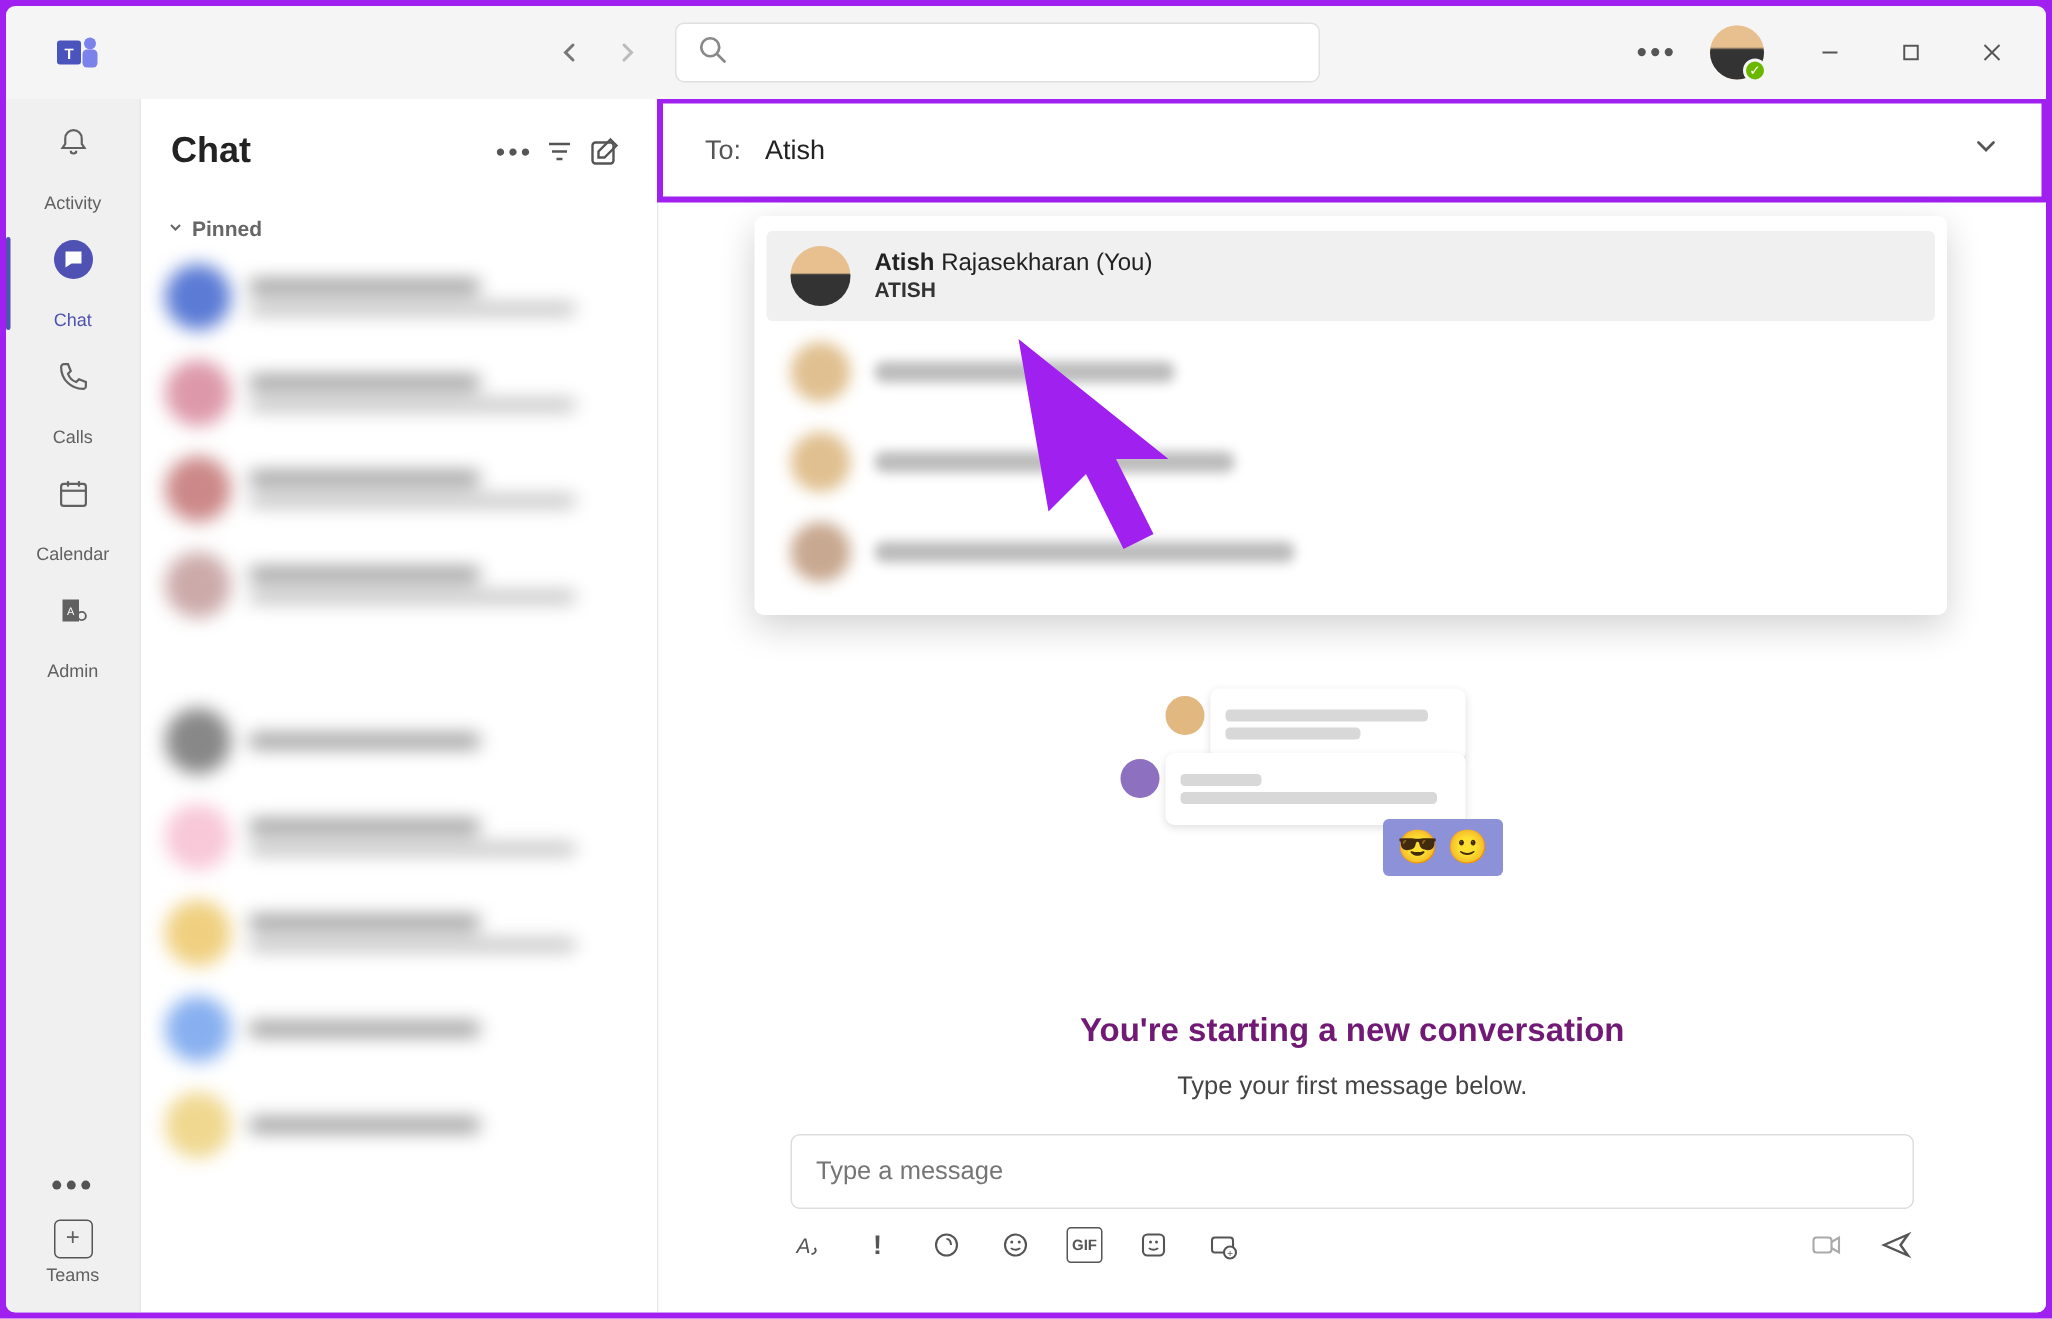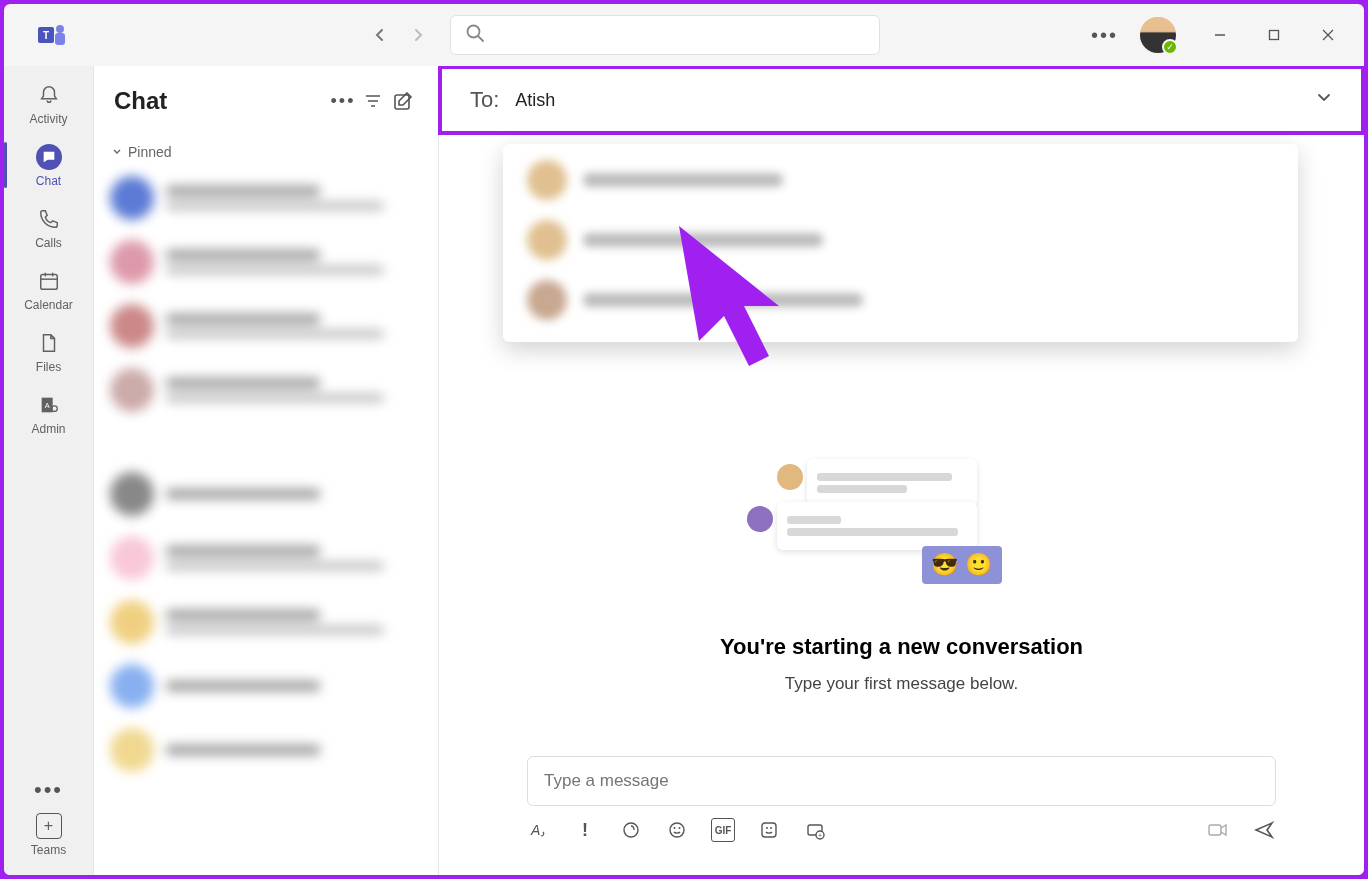--- a/index.html
+++ b/index.html
@@ -21,48 +21,48 @@
   .presence { position: absolute; right: -2px; bottom: -2px; width: 16px; height: 16px; border-radius: 50%; background: #6bb700; border: 2px solid #f5f5f5; display:flex; align-items:center; justify-content:center; }
   .presence::after { content:"✓"; font-size:9px; color:#fff; }
   .wincontrols { display: flex; gap: 18px; margin: 0 6px 0 4px; }
   .wincontrols .wc { width: 36px; height: 36px; display:flex; align-items:center; justify-content:center; color:#555; cursor:pointer; }
 
   
   .mainrow { flex: 1; display: flex; overflow: hidden; }
 
   
   .rail { width: 90px; background: #f0f0f0; border-right: 1px solid #e6e6e6; display: flex; flex-direction: column; align-items: center; padding-top: 6px; position: relative; }
-  .rail-item { width: 100%; display: flex; flex-direction: column; align-items: center; padding: 10px 0 8px; gap: 4px; color: #616161; cursor: pointer; font-size: 12px; position: relative; }
+  .rail-item { width: 100%; display: flex; flex-direction: column; align-items: center; padding: 10px 0 8px; gap: 20px; color: #616161; cursor: pointer; font-size: 12px; position: relative; }
   .rail-item.active { color: #4f52b2; }
   .rail-item.active::before { content:""; position:absolute; left:0; top:8px; bottom:8px; width:3px; background:#4f52b2; border-radius:2px; }
   .rail-item .ric { width: 26px; height: 26px; display:flex; align-items:center; justify-content:center; }
   .rail-item .ric.round { border-radius:50%; background:#4f52b2; color:#fff; }
   .rail-gap { flex:1; }
   .rail-dotsbtn { color:#555; font-size:22px; letter-spacing:2px; margin:10px 0; cursor:pointer; }
   .rail-apps { display:flex; flex-direction:column; align-items:center; gap:4px; margin-bottom:18px; color:#616161; cursor:pointer; font-size:12px; }
   .rail-apps .plusbox { width:26px; height:26px; border:1.5px solid #555; border-radius:4px; display:flex; align-items:center; justify-content:center; font-size:16px; }
 
   
   .chatlist { width: 345px; background: #fff; border-right: 1px solid #e6e6e6; display: flex; flex-direction: column; }
   .chatlist-head { height: 70px; display: flex; align-items: center; padding: 0 20px; }
   .chatlist-head h1 { font-size: 24px; font-weight: 700; color: #222; }
   .chatlist-head .spacer { flex:1; }
   .chatlist-head .hbtn { width:30px; height:30px; display:flex; align-items:center; justify-content:center; color:#555; cursor:pointer; }
   .chatlist-head .hbtn.more { font-size:18px; letter-spacing:2px; }
-  .pinned-label { display:flex; align-items:flex-end; gap:6px; padding: 8px 18px 6px; color:#666; font-size:14px; }
+  .pinned-label { display:flex; align-items:flex-end; gap:6px; padding: 8px 18px 6px; color:#666; font-size:14px;font-weight:bold; }
   .chatrow { padding: 10px 16px; display:flex; align-items:center; gap:12px; filter: blur(6px); }
   .chatrow .av { width:44px; height:44px; border-radius:50%; background:#ccc; flex:none; }
   .chatrow .txts { flex:1; display:flex; flex-direction:column; gap:6px; }
   .chatrow .l1 { height:10px; border-radius:4px; width:60%; background:#999; }
   .chatrow .l2 { height:8px; border-radius:4px; width:85%; background:#bbb; }
 
   
   .convo { flex: 1; background: #fff; display: flex; flex-direction: column; position: relative; }
   .to-bar { height: 70px; border: 4px solid #a020f0; margin: -1px; display:flex; align-items:center; padding: 0 28px; background:#fff; }
-  .to-bar .lbl { color:#555; font-size:22px; margin-right: 16px; }
+  .to-bar .lbl { color:#555; font-size:18px; margin-right: 16px; }
   .to-bar input { border:none; outline:none; font-size:18px; color:#222; flex:1; }
   .to-bar .chev { color:#555; cursor:pointer; }
 
   
   .suggest { position: absolute; top: 78px; left: 64px; right: 66px; background:#fff; border-radius: 6px; box-shadow: 0 8px 24px rgba(0,0,0,0.18); padding: 6px 0 12px; z-index: 20; }
   .sug-row { display:flex; align-items:center; gap:16px; padding: 10px 24px; cursor:pointer; }
   .sug-row.selected { background:#f0f0f0; border-radius:4px; margin: 4px 8px; padding: 10px 16px; }
   .sug-row .sav { width:40px; height:40px; border-radius:50%; background:#e8c9a0; }
   .sug-row .sav.blur { filter: blur(5px); background:#e0c090; }
   .sug-row .stxt { display:flex; flex-direction:column; }
@@ -74,21 +74,21 @@
   
   .cursor-arrow { position:absolute; top: 150px; left: 230px; z-index: 30; pointer-events:none; }
 
   
   .convo-body { flex:1; display:flex; flex-direction:column; align-items:center; justify-content:flex-start; padding-top: 330px; }
   .bubble-illustration { position:relative; width:280px; height:140px; margin-bottom: 30px; }
   .bub { position:absolute; background:#fff; border-radius:6px; box-shadow: 0 2px 6px rgba(0,0,0,0.12); padding:10px; }
   .bub .bl { height:8px; border-radius:3px; background:#d8d8d8; margin:4px 0; }
   .bub-av { width:26px; height:26px; border-radius:50%; position:absolute; }
   .emoji-card { position:absolute; background:#8d91d8; border-radius:4px; padding:6px 10px; display:flex; gap:6px; font-size:22px; }
-  .new-convo-h { font-size:22px; font-weight:700; color:#000000; margin-bottom: 14px; }
+  .new-convo-h { font-size:22px; font-weight:700; color:#701a75; margin-bottom: 14px; margin-top: 40px; }
   .new-convo-sub { font-size:17px; color:#444; }
 
   
   .compose-wrap { padding: 0 88px 33px; }
   .compose-box { border:1px solid #ddd; border-radius:6px; padding: 14px 16px; margin-bottom: 12px; }
   .compose-box input { border:none; outline:none; width:100%; font-size:17px; color:#555; }
   .compose-tools { display:flex; align-items:center; gap:22px; color:#555; }
   .compose-tools .ct { width:24px; height:24px; display:flex; align-items:center; justify-content:center; cursor:pointer; font-size:18px; }
   .compose-tools .ct.gif { font-size:10px; border:1.5px solid #555; border-radius:3px; padding:1px 2px; font-weight:600; }
   .compose-tools .flex { flex:1; }
@@ -188,28 +188,20 @@
               <line x1="3" y1="10" x2="21" y2="10" stroke="#616161" stroke-width="1.6"></line>
               <line x1="8" y1="3" x2="8" y2="7" stroke="#616161" stroke-width="1.6"></line>
               <line x1="16" y1="3" x2="16" y2="7" stroke="#616161" stroke-width="1.6"></line>
             </svg>
         </span>
         <span>Calendar</span>
       </div>
       <div class="rail-item">
         <span class="ric">
           <svg width="22" height="22" viewBox="0 0 24 24">
-              <path d="M6 3h8l4 4v14H6V3z M14 3v4h4" fill="none" stroke="#616161" stroke-width="1.6"></path>
-            </svg>
-        </span>
-        <span>Files</span>
-      </div>
-      <div class="rail-item">
-        <span class="ric">
-          <svg width="22" height="22" viewBox="0 0 24 24">
               <rect x="4" y="4" width="12" height="16" fill="#616161"></rect>
               <text x="10" y="15" fill="#fff" font-size="8" text-anchor="middle">A</text>
               <circle cx="18" cy="16" r="3" fill="none" stroke="#616161" stroke-width="1.4"></circle>
             </svg>
         </span>
         <span>Admin</span>
       </div>
       <div class="rail-gap"></div>
       <div class="rail-dotsbtn">•••</div>
       <div class="rail-apps">
@@ -313,20 +305,27 @@
         <span class="lbl">To:</span>
         <input value="Atish" style="">
         <span class="chev">
           <svg width="18" height="18" viewBox="0 0 18 18">
               <path d="M4 6l5 5 5-5" fill="none" stroke="#555" stroke-width="1.8" stroke-linecap="round"></path>
             </svg>
         </span>
       </div>
 
       <div class="suggest">
+        <div class="sug-row selected">
+          <div class="sav" style="background:linear-gradient(#e8c090 45%,#333 48%)"></div>
+          <div class="stxt">
+            <div class="sname"><b>Atish</b><span> Rajasekharan (You)</span></div>
+            <div class="ssub">ATISH</div>
+          </div>
+        </div>
         <div class="sug-row">
             <div class="sav blur"></div>
             <div class="sblur"></div>
           </div>
         <div class="sug-row">
             <div class="sav blur"></div>
             <div class="sblur" style="width:240px"></div>
           </div>
         <div class="sug-row">
             <div class="sav blur" style="background:#c8a890"></div>

